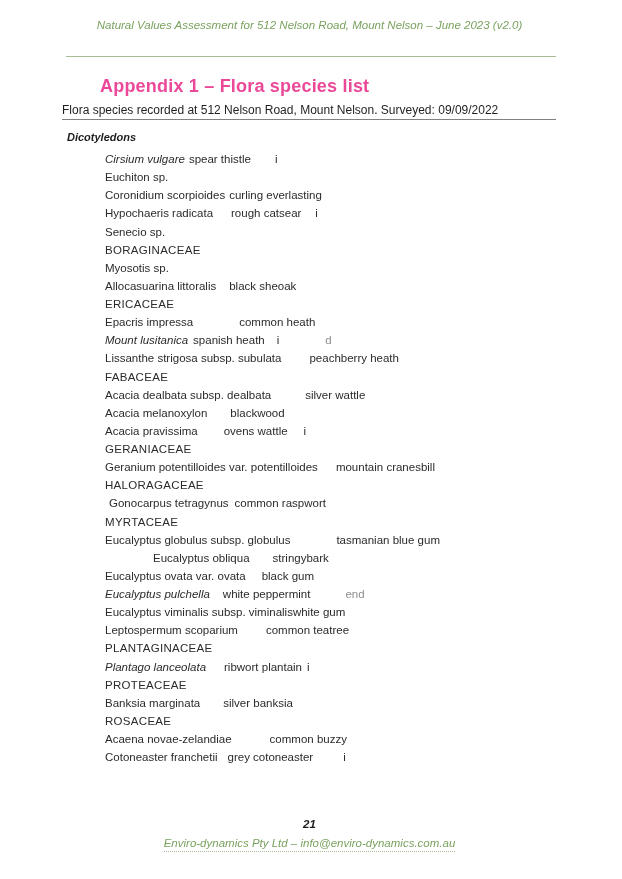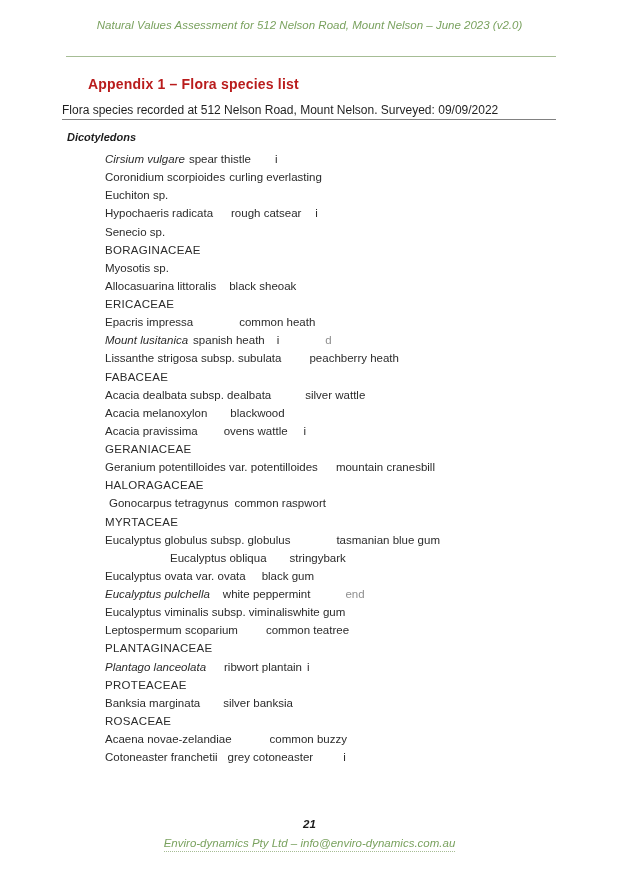--- a/index.html
+++ b/index.html
@@ -17,22 +17,22 @@
     text-align:center;
     font-size:11.5px;font-style:italic;
     color:var(--green,#7aa25f);
     white-space:nowrap;
   }
   .rule-green{
     position:absolute;top:56px;left:66px;width:490px;height:0;
     border-top:1.5px solid var(--rule-green,#a6bd95);
   }
   .doc-title{
-    position:absolute;top:76px;left:88px;
-    font-size:14px;font-weight:bold;color:#b91c1c;
+    position:absolute;top:76px;left:100px;
+    font-size:18px;font-weight:bold;color:#ec4899;
     letter-spacing:.2px;white-space:nowrap;
   }
   .doc-subtitle{
     position:absolute;top:103px;left:62px;
     font-size:12px;color:#1f1f1f;white-space:nowrap;
   }
   .rule-gray{
     position:absolute;top:119px;left:62px;width:494px;height:0;
     border-top:1.5px solid var(--rule-gray,#818181);
   }
@@ -80,42 +80,42 @@
   <div class="doc-title">Appendix 1 – Flora species list</div>
 
   <div class="doc-subtitle">Flora species recorded at 512 Nelson Road, Mount Nelson. Surveyed: 09/09/2022</div>
 
   <div class="rule-gray"></div>
 
   <div class="section-heading">Dicotyledons</div>
 
   <div class="flora-list">
       <div class="row species"><span class="seg it" style="margin-left: 0px;">Cirsium vulgare</span><span class="seg" style="margin-left: 4px;">spear thistle</span><span class="seg" style="margin-left: 24px;">i</span></div>
+      <div class="row species"><span class="seg" style="margin-left: 0px;">Euchiton sp.</span></div>
       <div class="row species"><span class="seg" style="margin-left: 0px;">Coronidium scorpioides</span><span class="seg" style="margin-left: 4px;">curling everlasting</span></div>
-      <div class="row species"><span class="seg" style="margin-left: 0px;">Euchiton sp.</span></div>
       <div class="row species"><span class="seg" style="margin-left: 0px;">Hypochaeris radicata</span><span class="seg" style="margin-left: 18px;">rough catsear</span><span class="seg" style="margin-left: 14px;">i</span></div>
       <div class="row species"><span class="seg" style="margin-left: 0px;">Senecio sp.</span></div>
       <div class="row family"><span class="seg" style="margin-left: 0px;">BORAGINACEAE</span></div>
       <div class="row species"><span class="seg" style="margin-left: 0px;">Myosotis sp.</span></div>
       <div class="row species"><span class="seg" style="margin-left: 0px;">Allocasuarina littoralis</span><span class="seg" style="margin-left: 13px;">black sheoak</span></div>
       <div class="row family"><span class="seg" style="margin-left: 0px;">ERICACEAE</span></div>
       <div class="row species"><span class="seg" style="margin-left: 0px;">Epacris impressa</span><span class="seg" style="margin-left: 46px;">common heath</span></div>
       <div class="row species"><span class="seg it" style="margin-left: 0px;">Mount lusitanica</span><span class="seg" style="margin-left: 5px;">spanish heath</span><span class="seg" style="margin-left: 12px;">i</span><span class="seg muted" style="margin-left: 46px;">d</span></div>
       <div class="row species"><span class="seg" style="margin-left: 0px;">Lissanthe strigosa subsp. subulata</span><span class="seg" style="margin-left: 28px;">peachberry heath</span></div>
       <div class="row family"><span class="seg" style="margin-left: 0px;">FABACEAE</span></div>
       <div class="row species"><span class="seg" style="margin-left: 0px;">Acacia dealbata subsp. dealbata</span><span class="seg" style="margin-left: 34px;">silver wattle</span></div>
       <div class="row species"><span class="seg" style="margin-left: 0px;">Acacia melanoxylon</span><span class="seg" style="margin-left: 23px;">blackwood</span></div>
       <div class="row species"><span class="seg" style="margin-left: 0px;">Acacia pravissima</span><span class="seg" style="margin-left: 26px;">ovens wattle</span><span class="seg" style="margin-left: 16px;">i</span></div>
       <div class="row family"><span class="seg" style="margin-left: 0px;">GERANIACEAE</span></div>
       <div class="row species"><span class="seg" style="margin-left: 0px;">Geranium potentilloides var. potentilloides</span><span class="seg" style="margin-left: 18px;">mountain cranesbill</span></div>
       <div class="row family"><span class="seg" style="margin-left: 0px;">HALORAGACEAE</span></div>
       <div class="row species"><span class="seg" style="margin-left: 4px;">Gonocarpus tetragynus</span><span class="seg" style="margin-left: 6px;">common raspwort</span></div>
       <div class="row family"><span class="seg" style="margin-left: 0px;">MYRTACEAE</span></div>
       <div class="row species"><span class="seg" style="margin-left: 0px;">Eucalyptus globulus subsp. globulus</span><span class="seg" style="margin-left: 46px;">tasmanian blue gum</span></div>
-      <div class="row species"><span class="seg" style="margin-left: 17px; padding-left: 48px;">Eucalyptus obliqua</span><span class="seg" style="margin-left: 23px;">stringybark</span></div>
+      <div class="row species"><span class="seg" style="margin-left: 0px; padding-left: 48px;">Eucalyptus obliqua</span><span class="seg" style="margin-left: 23px;">stringybark</span></div>
       <div class="row species"><span class="seg" style="margin-left: 0px;">Eucalyptus ovata var. ovata</span><span class="seg" style="margin-left: 16px;">black gum</span></div>
       <div class="row species"><span class="seg it" style="margin-left: 0px;">Eucalyptus pulchella</span><span class="seg" style="margin-left: 13px;">white peppermint</span><span class="seg muted" style="margin-left: 35px;">end</span></div>
       <div class="row species"><span class="seg" style="margin-left: 0px;">Eucalyptus viminalis subsp. viminalis</span><span class="seg" style="margin-left: 0;">white gum</span></div>
       <div class="row species"><span class="seg" style="margin-left: 0px;">Leptospermum scoparium</span><span class="seg" style="margin-left: 28px;">common teatree</span></div>
       <div class="row family"><span class="seg" style="margin-left: 0px;">PLANTAGINACEAE</span></div>
       <div class="row species"><span class="seg it" style="margin-left: 0px;">Plantago lanceolata</span><span class="seg" style="margin-left: 18px;">ribwort plantain</span><span class="seg" style="margin-left: 5px;">i</span></div>
       <div class="row family"><span class="seg" style="margin-left: 0px;">PROTEACEAE</span></div>
       <div class="row species"><span class="seg" style="margin-left: 0px;">Banksia marginata</span><span class="seg" style="margin-left: 23px;">silver banksia</span></div>
       <div class="row family"><span class="seg" style="margin-left: 0px;">ROSACEAE</span></div>
       <div class="row species"><span class="seg" style="margin-left: 0px;">Acaena novae-zelandiae</span><span class="seg" style="margin-left: 38px;">common buzzy</span></div>

